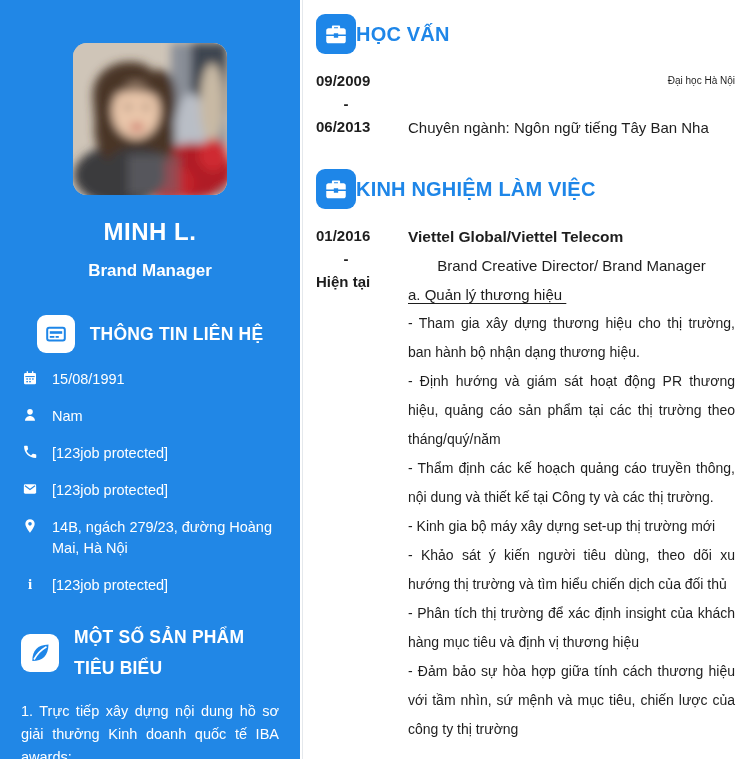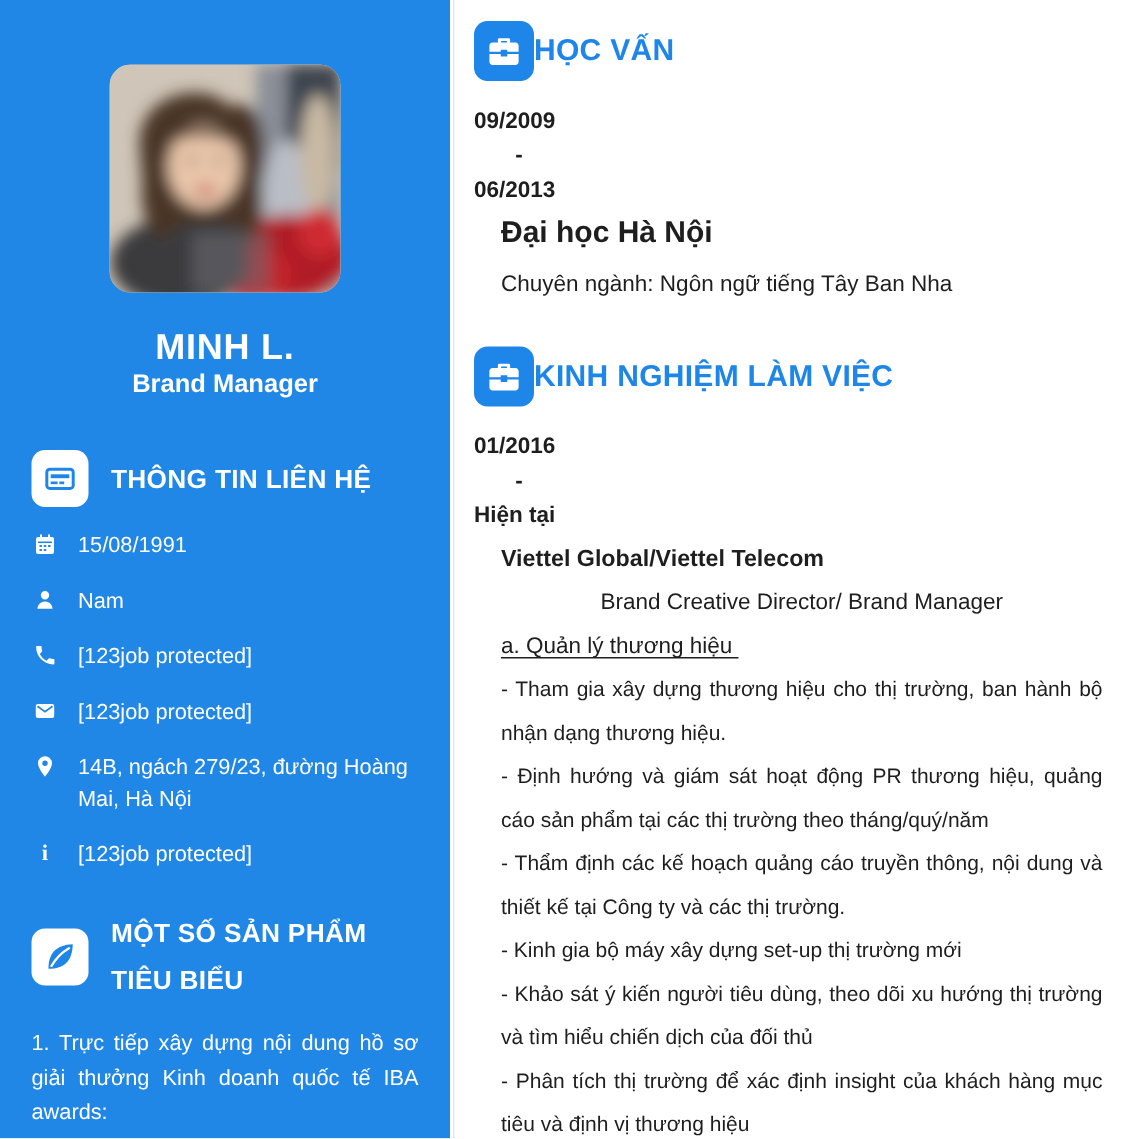--- a/index.html
+++ b/index.html
@@ -18,23 +18,23 @@
   .photo-wrap {
     width:154px; height:152px; margin:43px auto 0;
     border-radius:14px; overflow:hidden; background:#cfc4b6;
   }
   .photo-wrap svg { display:block; width:100%; height:100%; }
   .name {
     text-align:center; font-size:24px; font-weight:bold;
     letter-spacing:.5px; margin-top:23px;
   }
   .role {
-    text-align:center; font-size:17px; font-weight:bold; 
-  }
-  .side-header { display:flex; align-items:center; margin-top:34px; }
+    text-align:center; font-size:17px; font-weight:bold; margin-top:15px;
+  }
+  .side-header { display:flex; align-items:center; margin-top:34px;justify-content:center; }
   .sq-icon {
     width:38px; height:38px; border-radius:9px; background:#fff;
     color:var(--accent,#1e86e8); display:flex; align-items:center;
     justify-content:center; flex:none;
   }
   .sq-icon svg { width:24px; height:24px; }
   .side-title {
     font-size:17.5px; font-weight:bold; margin-left:15px;
     line-height:1.75; letter-spacing:.2px;
   }
@@ -62,27 +62,27 @@
     background:var(--accent,#1e86e8); color:#fff;
     display:flex; align-items:center; justify-content:center; flex:none;
   }
   .m-sq svg { width:26px; height:26px; }
   .m-title {
     color:var(--accent,#1e86e8); font-size:20px; font-weight:bold;
     letter-spacing:.2px;
   }
   .section-edu { padding-top:14px; }
   .section-exp { padding-top:27px; }
-  .entry { display:flex;flex-direction:column; }
+  .entry { display:flex; }
   .dates { width:74px; flex:none; font-weight:bold; font-size:15px; }
   .dates .d { line-height:28px; }
   .dates .sep { width:60px; text-align:center; line-height:18px; }
   .econtent { flex:1; margin-left:18px; }
-  .econtent .l1 { font-weight:bold; font-size:20px; line-height:28px; }
-  .econtent .l2 { font-size:15px; line-height:28px; margin-top:7px; }
+  .econtent .l1 { font-weight:normal; font-size:10px; line-height:28px;text-align:right; }
+  .econtent .l2 { font-size:15px; line-height:28px; margin-top:19px; }
   .xcontent { flex:1; margin-left:18px; }
   .xcontent .l1 { font-weight:bold; font-size:15.5px; line-height:29px; }
   .xcontent .l2 { font-size:15px; line-height:29px;text-align:center; }
   .xcontent .subhead {
     font-size:15px; line-height:29px; text-decoration:underline;
     text-underline-offset:3px; white-space:pre;
   }
   .xcontent .bullets p {
     font-size:14px; line-height:29px; text-align:justify; margin:0;
   }

